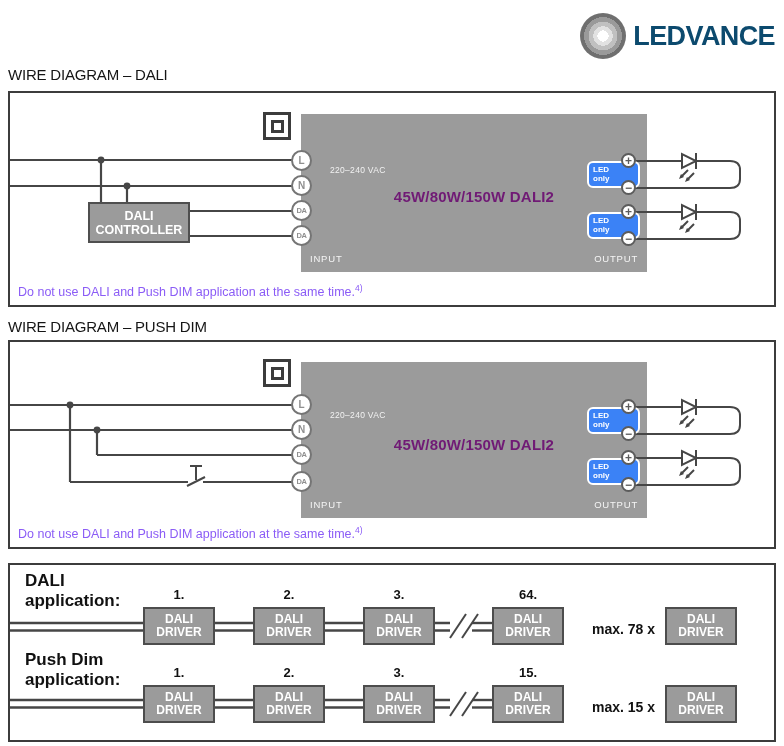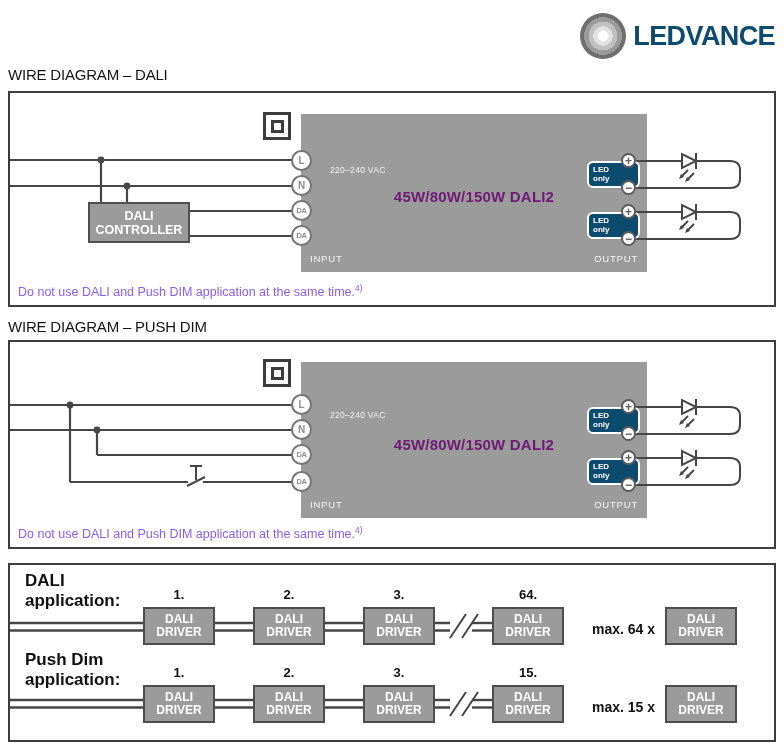--- a/index.html
+++ b/index.html
@@ -24,21 +24,21 @@
   .voltage{position:absolute;color:#f2f2f2;font-size:8.5px;letter-spacing:0.3px;}
   .io{position:absolute;bottom:8px;color:#f5f5f5;font-size:9.5px;letter-spacing:0.8px;}
   .io.in{left:9px;} .io.out{right:9px;}
   .term{position:absolute;width:21px;height:21px;border-radius:50%;background:#fff;border:2px solid #757575;
         box-sizing:border-box;display:flex;align-items:center;justify-content:center;
         font-weight:bold;color:#8f8f8f;}
   .term.big{font-size:10px;} .term.small{font-size:7.5px;letter-spacing:-0.3px;}
   .pm{position:absolute;width:15px;height:15px;border-radius:50%;background:#fff;border:2px solid #5c5c5c;
       box-sizing:border-box;display:flex;align-items:center;justify-content:center;
       font-size:12px;font-weight:bold;color:#5c5c5c;line-height:1;}
-  .ledonly{position:absolute;width:53px;height:27px;border:2px solid #fff;border-radius:6px;background:#0c4a6e;
+  .ledonly{position:absolute;width:53px;height:27px;border:2px solid #fff;border-radius:6px;background:#3b82f6;
            box-sizing:border-box;color:#fff;font-size:8px;line-height:9px;font-weight:bold;padding:2px 0 0 4px;}
   .classii{position:absolute;width:28px;height:28px;border:3px solid #3c3c3c;box-sizing:border-box;
            display:flex;align-items:center;justify-content:center;background:#fff;}
   .classii .inner{width:13px;height:13px;border:3px solid #3c3c3c;box-sizing:border-box;}
   .ctrl{position:absolute;left:78px;top:109px;width:102px;height:41px;border:2px solid #4f4f4f;box-sizing:border-box;
         display:flex;flex-direction:column;align-items:center;justify-content:center;
         color:#fff;font-size:12.5px;line-height:14px;font-weight:bold;}
   .note{position:absolute;left:8px;bottom:6px;font-size:12.5px;color:#8b5cf6;}
   .note sup{font-size:8.5px;}
   
@@ -244,21 +244,21 @@
         <span>DRIVER</span>
     </div>
     <div class="dd-box gray" style="left:353px;top:42px;">
       <span>DALI</span>
         <span>DRIVER</span>
     </div>
     <div class="dd-box gray" style="left:482px;top:42px;">
       <span>DALI</span>
         <span>DRIVER</span>
     </div>
-    <div class="maxlab" style="left:535px;top:56px;">max. 64 x</div>
+    <div class="maxlab" style="left:535px;top:56px;">max. 78 x</div>
     <div class="dd-box gray" style="left:655px;top:42px;">
       <span>DALI</span>
         <span>DRIVER</span>
     </div>
 
     <div class="app-label" style="top:85px;">
       <span>Push Dim</span>
       <span>application:</span>
     </div>
     <div class="num" style="left:133px;top:100px;">1.</div>

